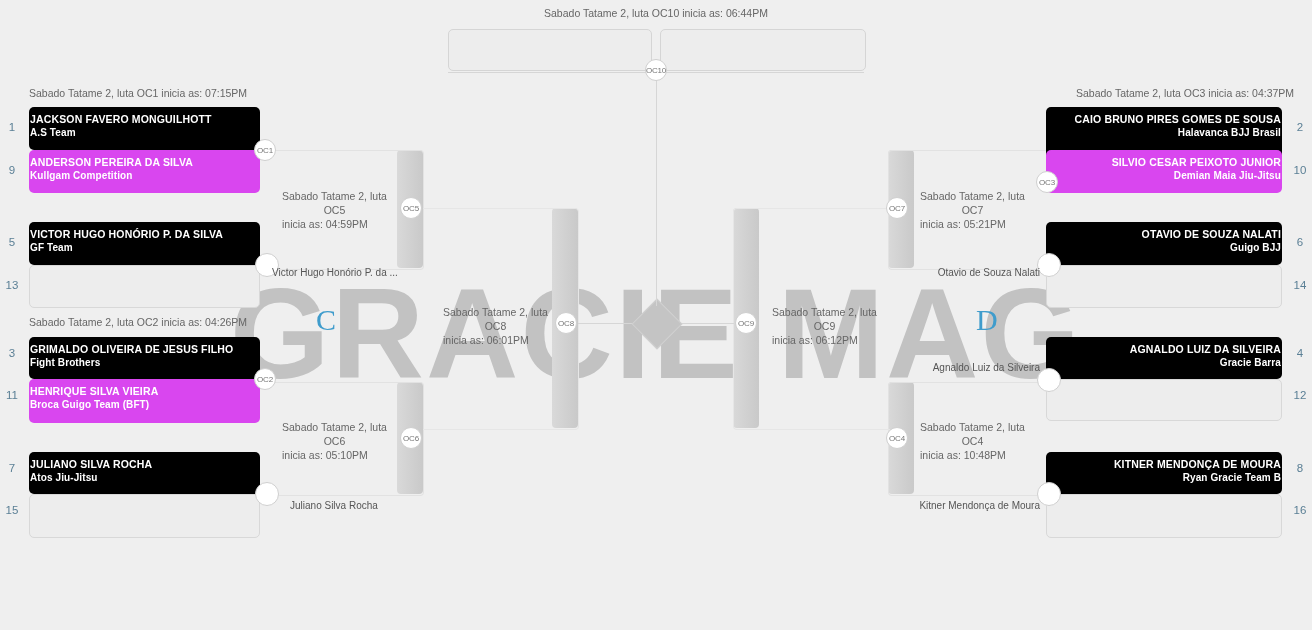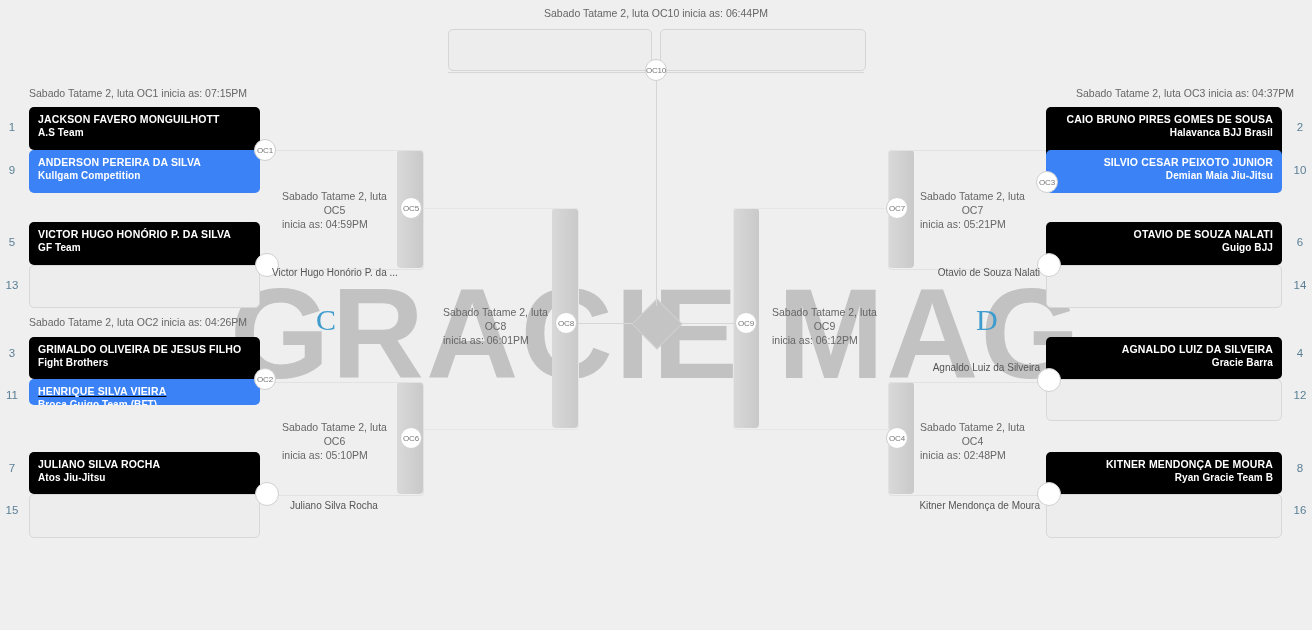--- a/index.html
+++ b/index.html
@@ -42,25 +42,25 @@
   .lines { z-index: 2; }
   .content { z-index: 3; }
 
   
   .slot {
     position: absolute;
     box-sizing: border-box;
     width: 231px;
     height: 42px;
     border-radius: 5px;
-    padding: 6px 9px;
+    padding: 6px 1px;
     overflow: hidden;
   }
   .slot.filled-a { background: #000000; }
-  .slot.filled-b { background: #3b82f6; }
+  .slot.filled-b { background: #d946ef; }
   .slot.empty {
     background: #ededed;
     border: 1px solid #d8d8d8;
   }
   .slot .nm {
     font-size: 10.5px;
     font-weight: bold;
     color: #ffffff;
     line-height: 13px;
     letter-spacing: .15px;
@@ -231,21 +231,21 @@
   </div>
   <div class="node sz24 plain" style="left:255px; top:253px;"></div>
 
   <div class="cap" style="left:29px; top:315px;">Sabado Tatame 2, luta OC2 inicia as: 04:26PM</div>
   <div class="seed" style="left:1px; top:347px;">3</div>
   <div class="slot filled-a" style="left:29px; top:337px; height:42px;">
     <div class="nm">GRIMALDO OLIVEIRA DE JESUS FILHO</div>
     <div class="tm">Fight Brothers</div>
   </div>
   <div class="seed" style="left:1px; top:389px;">11</div>
-  <div class="slot filled-b" style="left:29px; top:379px; height:26px;text-decoration:underline;">
+  <div class="slot filled-b" style="left:29px; top:379px; height:44px;">
     <div class="nm">HENRIQUE SILVA VIEIRA</div>
     <div class="tm">Broca Guigo Team (BFT)</div>
   </div>
   <div class="node sz22" style="left:254px; top:368px;">OC2</div>
 
   <div class="seed" style="left:1px; top:462px;">7</div>
   <div class="slot filled-a" style="left:29px; top:452px; height:42px;">
     <div class="nm">JULIANO SILVA ROCHA</div>
     <div class="tm">Atos Jiu-Jitsu</div>
   </div>
@@ -332,21 +332,21 @@
     <div>Sabado Tatame 2, luta</div>
     <div style="text-align:center; width:105px;">OC7</div>
     <div>inicia as: 05:21PM</div>
   </div>
   <div class="node sz22" style="left:886px; top:197px;">OC7</div>
   <div class="adv right" style="left:900px; top:266px; width:140px;">Otavio de Souza Nalati</div>
 
   <div class="cap" style="left:920px; top:420px; width:190px;">
     <div>Sabado Tatame 2, luta</div>
     <div style="text-align:center; width:105px;">OC4</div>
-    <div>inicia as: 02:48PM</div>
+    <div>inicia as: 10:48PM</div>
   </div>
   <div class="node sz22" style="left:886px; top:427px;">OC4</div>
   <div class="adv right" style="left:900px; top:499px; width:140px;">Kitner Mendonça de Moura</div>
 
   <div class="adv right" style="left:900px; top:361px; width:140px;">Agnaldo Luiz da Silveira</div>
 
   <div class="cap" style="left:772px; top:305px; width:190px;">
     <div>Sabado Tatame 2, luta</div>
     <div style="text-align:center; width:105px;">OC9</div>
     <div>inicia as: 06:12PM</div>

